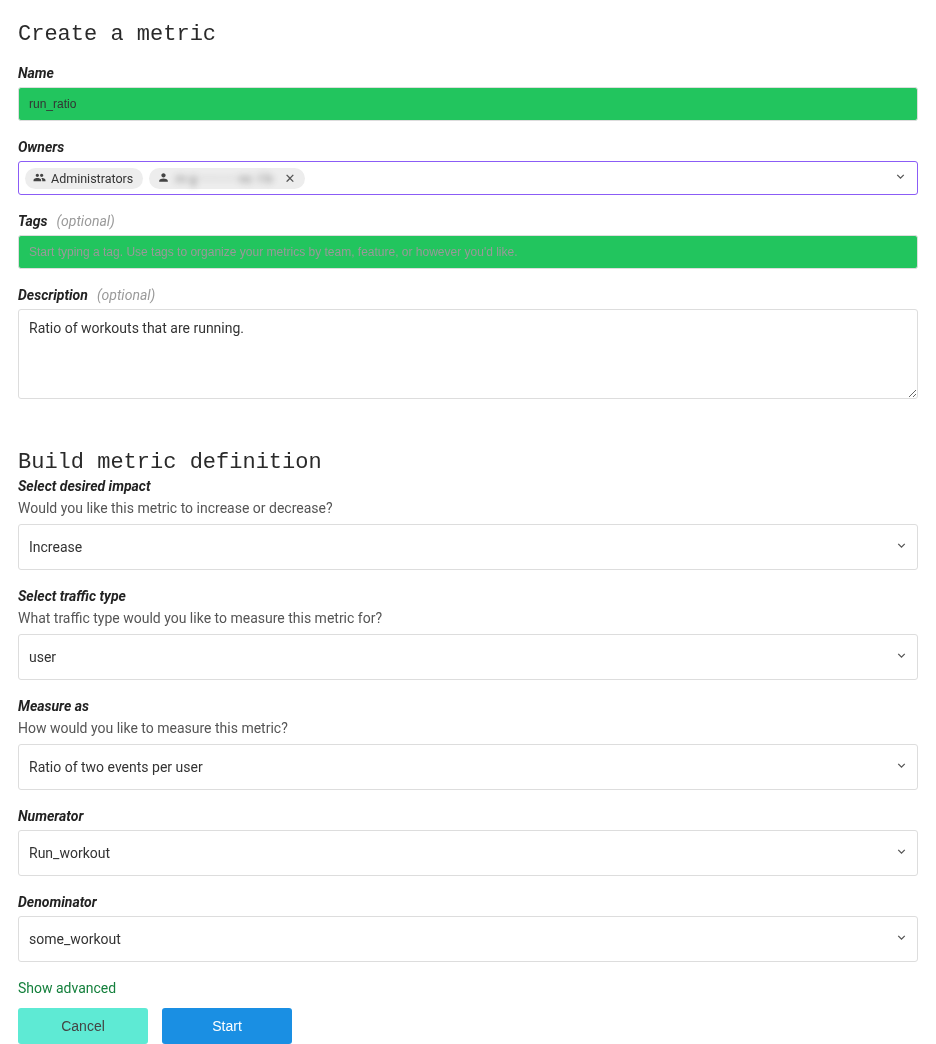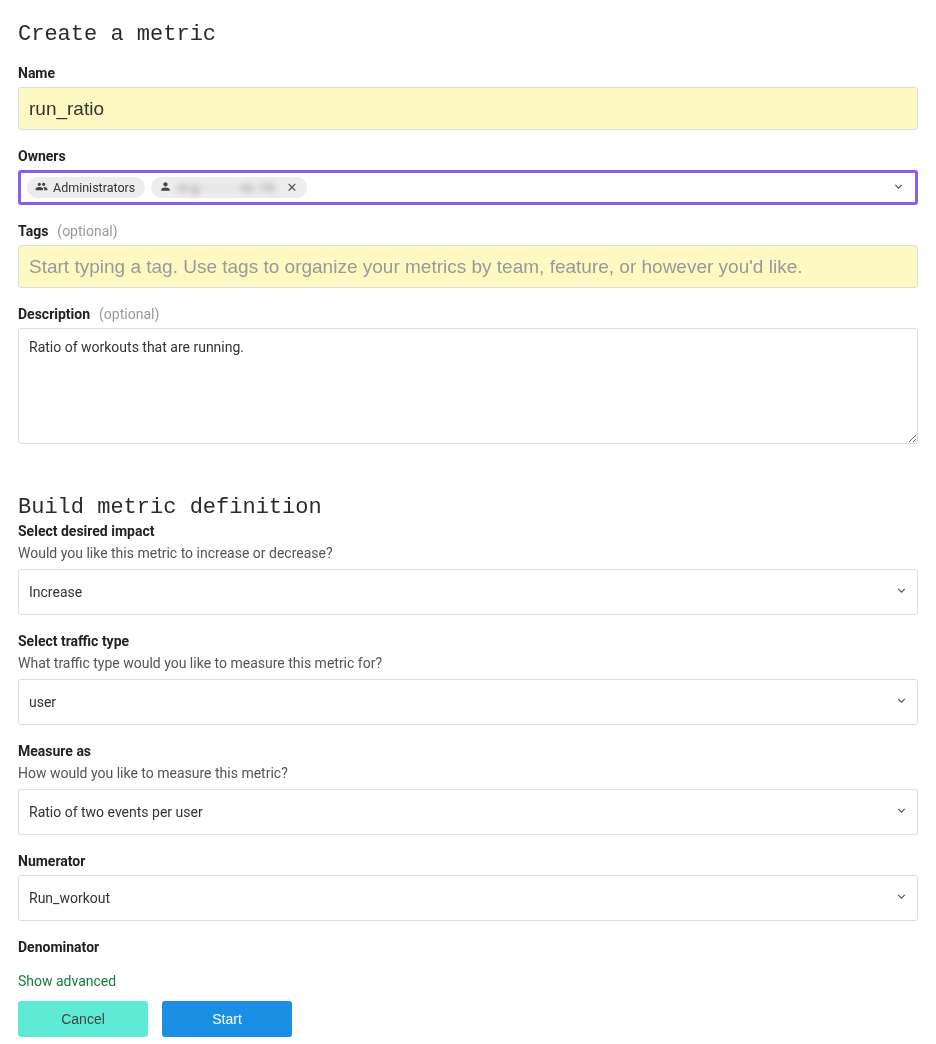--- a/index.html
+++ b/index.html
@@ -21,50 +21,51 @@
     h1.section-title.second {
       margin-top: 48px;
       margin-bottom: 3px;
     }
     .field-label {
       font-size: 14px;
       font-weight: 700;
       color: #222;
       margin-bottom: 6px;
       display: block;
+      font-style: italic;
     }
     .optional {
       font-weight: 400;
       color: #9a9a9a;
       margin-left: 9px;
     }
     .sub-label {
       font-size: 14px;
       color: #555;
       margin-bottom: 8px;
     }
     .field-block {
       margin-bottom: 18px;
     }
     input[type="text"], .text-input {
       width: 100%;
-      height: 43px;
+      height: 34px;
       padding: 6px 10px;
-      font-size: 19px;
+      font-size: 12px;
       color: #333;
       border: 1px solid #ddd;
       border-radius: 3px;
-      background: #fef9c3;
+      background: #22c55e;
     }
     input::placeholder {
       color: #999;
     }
     textarea {
       width: 100%;
-      height: 116px;
+      height: 90px;
       padding: 10px;
       font-size: 14px;
       color: #333;
       border: 1px solid #ddd;
       border-radius: 3px;
       resize: vertical;
       font-family: inherit;
     }
     .select-wrap {
       position: relative;
@@ -88,21 +89,21 @@
       right: 10px;
       top: 50%;
       transform: translateY(-50%);
       pointer-events: none;
       color: #555;
     }
     .owners-box {
       width: 100%;
       min-height: 34px;
       padding: 4px 32px 4px 6px;
-      border: 3px solid #8b5cf6;
+      border: 1px solid #8b5cf6;
       border-radius: 3px;
       background: #fff;
       display: flex;
       align-items: center;
       gap: 6px;
       position: relative;
       cursor: pointer;
     }
     .chip {
       display: inline-flex;
@@ -273,20 +274,30 @@
     <span class="chevron">
       <svg class="chev" viewBox="0 0 24 24" fill="none" stroke="currentColor" stroke-width="2.4">
           <polyline points="6 9 12 15 18 9"></polyline>
         </svg>
     </span>
   </div>
 </div>
 
 <div class="field-block">
   <div class="field-label">Denominator</div>
+  <div class="select-wrap">
+    <div class="select">
+      <span>some_workout</span>
+    </div>
+    <span class="chevron">
+      <svg class="chev" viewBox="0 0 24 24" fill="none" stroke="currentColor" stroke-width="2.4">
+          <polyline points="6 9 12 15 18 9"></polyline>
+        </svg>
+    </span>
+  </div>
 </div>
 
 <a class="link">Show advanced</a>
 
 <div class="button-row">
   <button class="btn btn-cancel">Cancel</button>
   <button class="btn btn-create">Start</button>
 </div>
 
 

